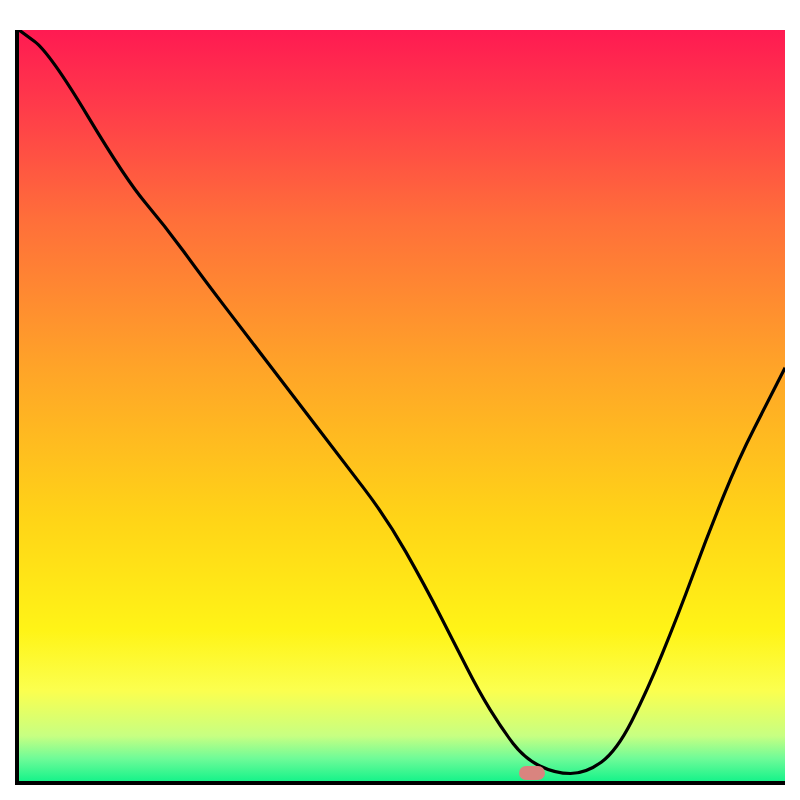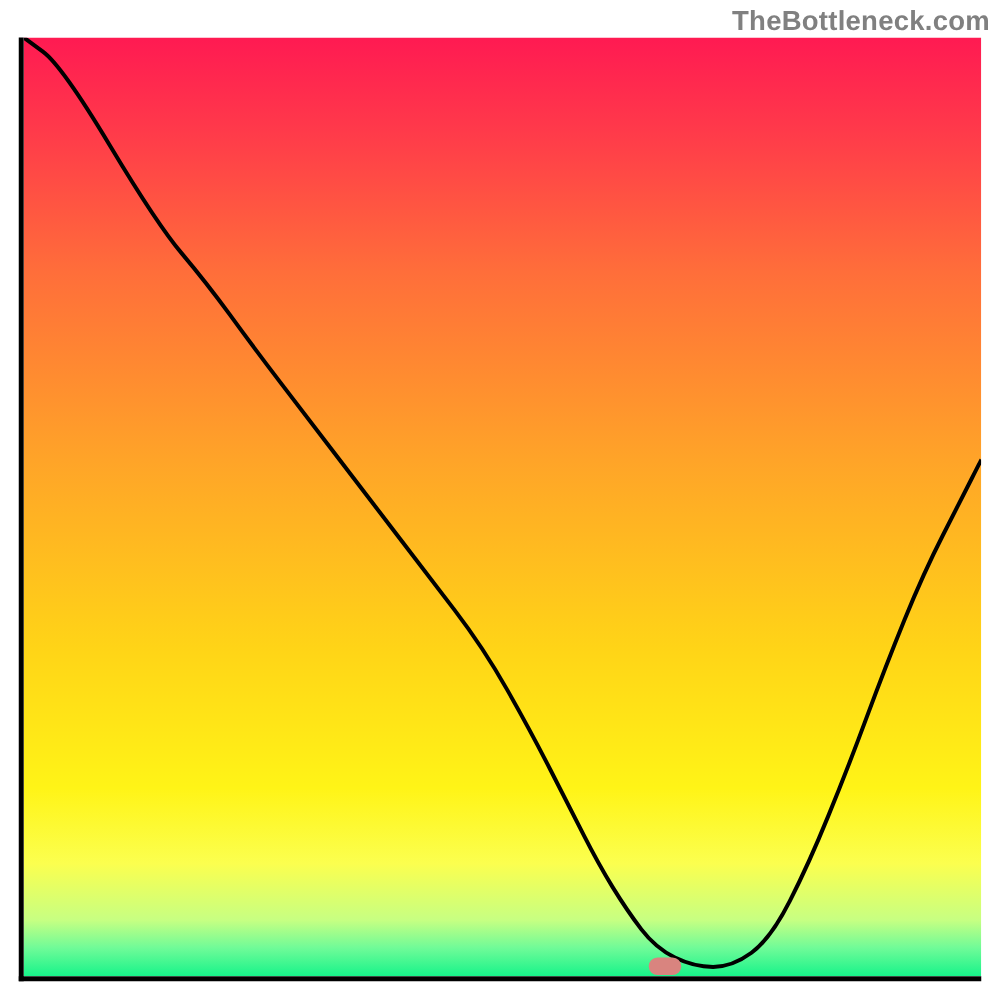--- a/index.html
+++ b/index.html
@@ -69,21 +69,20 @@
     border-radius: 7px;
     background: #d9847f;
     transform: translate(-50%, -50%);
   }
 </style>
 </head>
 <body>
 
 <div class="frame">
 
-  <div class="watermark">TheBottleneck.com</div>
 
   <div class="plot-border">
     <div class="gradient-bg"></div>
 
     <svg class="curve" viewBox="0 0 766 751" preserveAspectRatio="none">
       <path fill="none" stroke="#000000" stroke-width="3.2" stroke-linejoin="round" d="M 0.0 0.0 Q 0.0 0.0 15.3 11.3 Q 30.6 22.5 68.9 86.4 Q 107.2 150.2 126.4 172.7 Q 145.5 195.3 164.7 221.5 Q 183.8 247.8 206.8 277.9 Q 229.8 307.9 252.8 338.0 Q 275.8 368.0 298.7 398.0 Q 321.7 428.1 344.7 458.1 Q 367.7 488.2 386.8 521.9 Q 406.0 555.7 421.3 585.8 Q 436.6 615.8 448.1 638.3 Q 459.6 660.9 471.1 679.7 Q 482.6 698.4 494.1 713.5 Q 505.6 728.5 520.9 736.0 Q 536.2 743.5 551.5 743.5 Q 566.8 743.5 582.2 732.2 Q 597.5 721.0 612.8 690.9 Q 628.1 660.9 643.4 623.3 Q 658.8 585.8 674.1 544.5 Q 689.4 503.2 704.7 465.6 Q 720.0 428.1 735.4 398.0 Q 750.7 368.0 758.3 353.0 T 766.0 337.9" id="curve-path"></path>
     </svg>
 
     <div class="marker" id="marker" style="left: 513.22px; top: 743.49px; background: rgb(217, 132, 127);"></div>
   </div>

